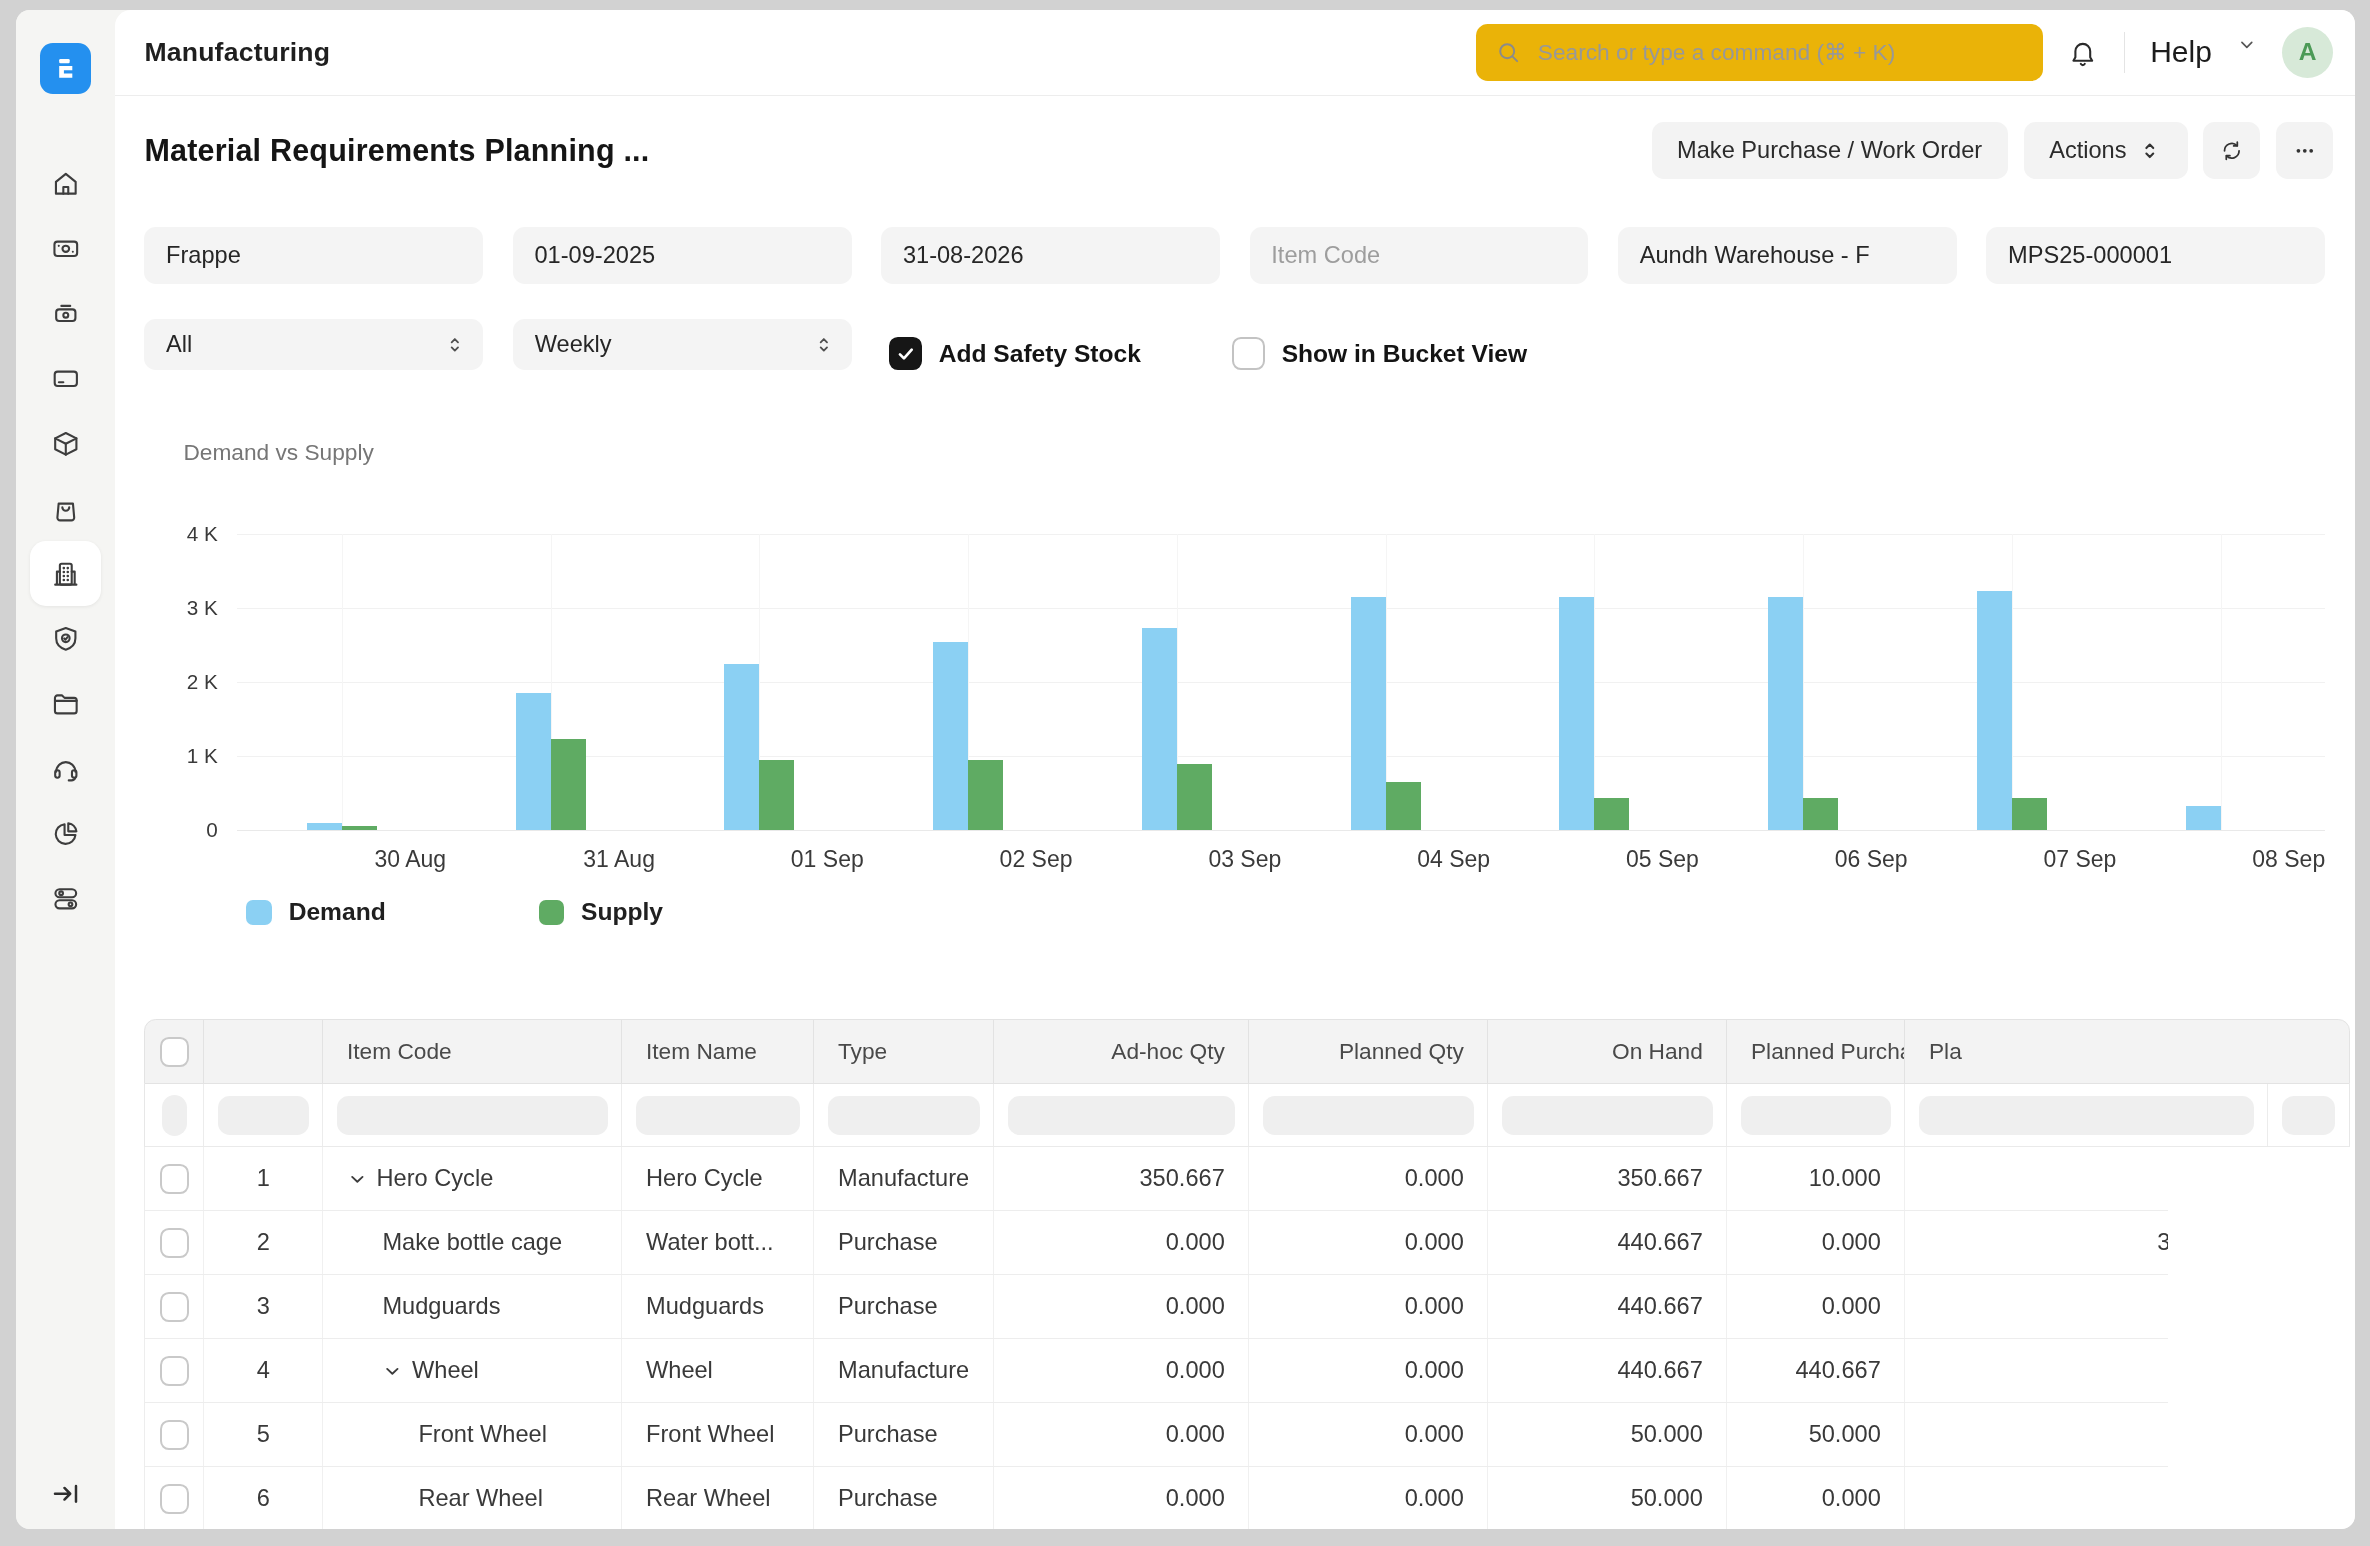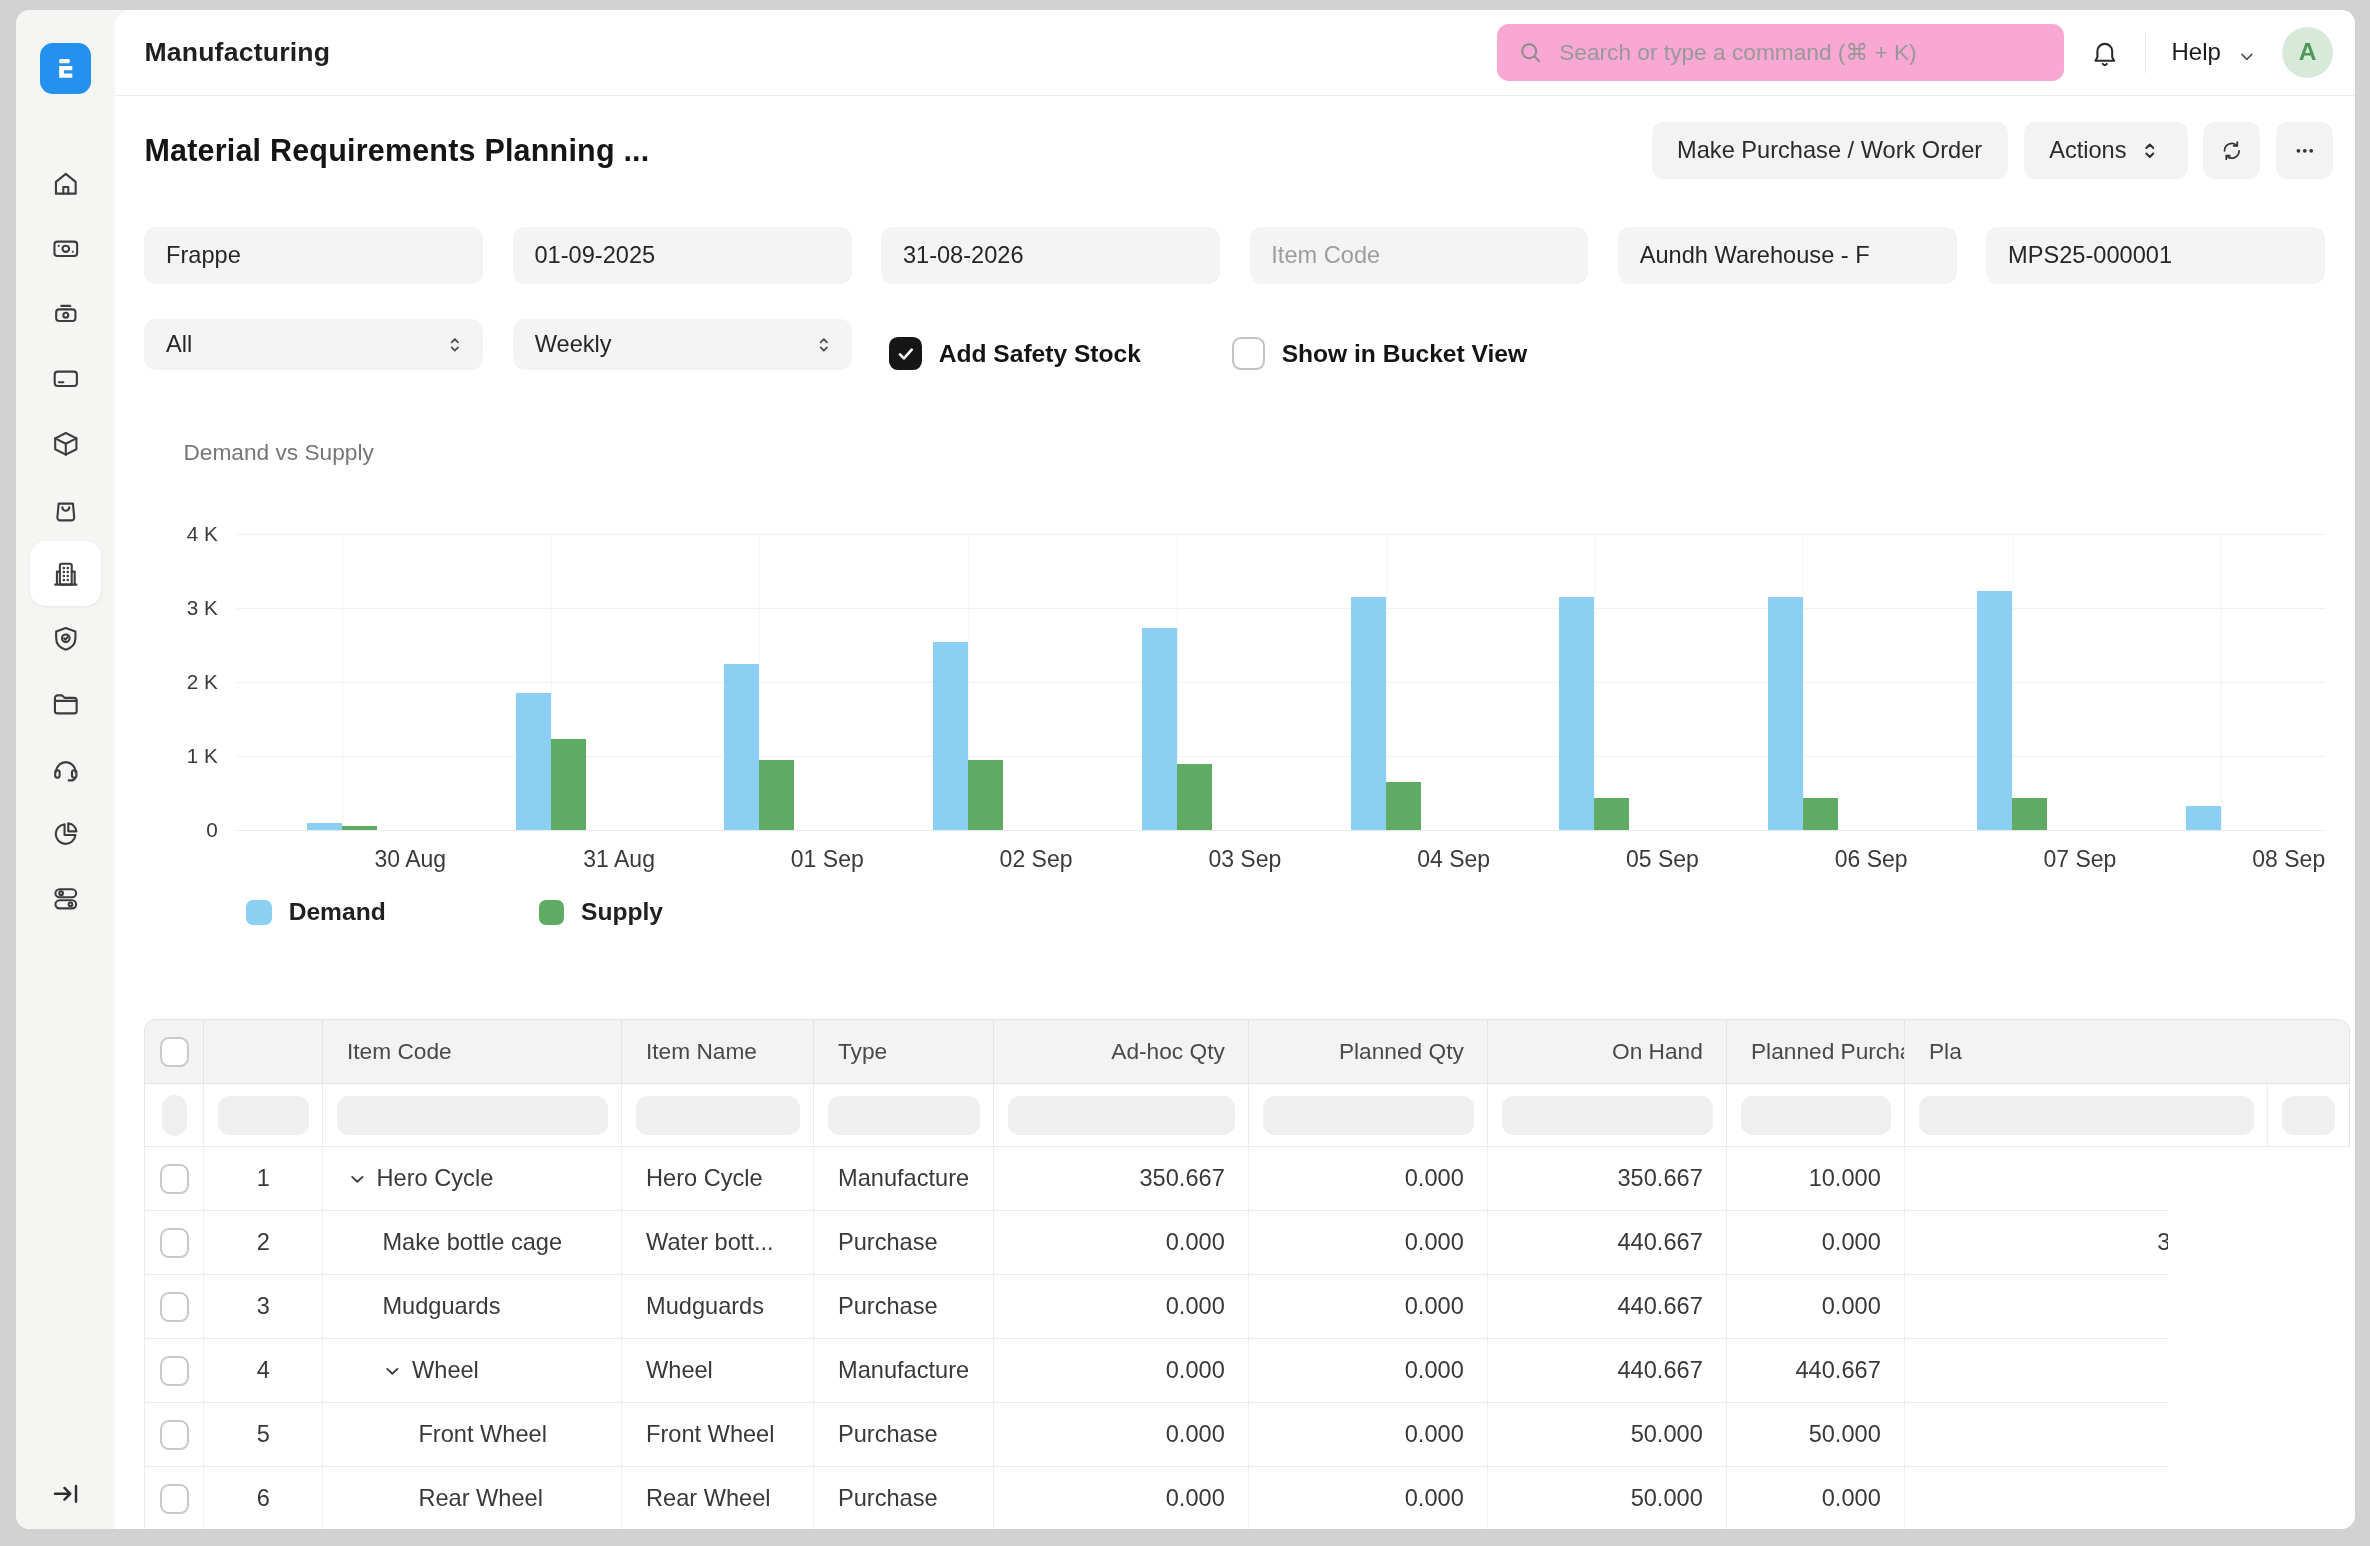--- a/index.html
+++ b/index.html
@@ -21,28 +21,28 @@
   .side-item svg{width:29.6px;height:29.6px;}
   .collapse-btn{position:absolute;bottom:19.7px;left:0;width:99px;display:flex;justify-content:center;color:#2f2f2f;cursor:pointer;}
   .collapse-btn svg{width:31.5px;height:31.5px;}
 
   
   .main{flex:1;background:#ffffff;border-top-left-radius:15.8px;display:flex;flex-direction:column;overflow:hidden;min-width:0;}
 
   .navbar{height:85px;flex-shrink:0;display:flex;align-items:center;padding:0 21.7px 0 29.6px;border-bottom:1px solid #ededed;}
   .app-title{font-size:26.6px;font-weight:700;color:#1f1f1f;letter-spacing:0.2px;}
   .nav-right{margin-left:auto;display:flex;align-items:center;gap:25.6px;}
-  .search-pill{width:567px;height:57px;border-radius:11.8px;background:#f9a8d4;display:flex;align-items:center;gap:13.8px;padding:0 19.7px;box-sizing:border-box;color:#8b8b8b;}
+  .search-pill{width:567px;height:57px;border-radius:11.8px;background:#eab308;display:flex;align-items:center;gap:13.8px;padding:0 19.7px;box-sizing:border-box;color:#8b8b8b;}
   .search-pill svg{width:26.6px;height:26.6px;flex-shrink:0;}
   .search-pill input{flex:1;border:none;outline:none;background:transparent;font-size:22.7px;color:#4c4c4c;font-family:inherit;}
   .search-pill input::placeholder{color:#989898;}
   .icon-plain{color:#2b2b2b;display:flex;cursor:pointer;}
   .icon-plain svg{width:29.6px;height:29.6px;}
   .vdivider{width:1px;height:41px;background:#e4e4e4;}
-  .help{display:flex;align-items:flex-end;gap:16px;font-size:24px;font-weight:500;color:#1c1c1c;cursor:pointer;}
+  .help{display:flex;align-items:flex-start;gap:25px;font-size:30px;font-weight:500;color:#1c1c1c;cursor:pointer;}
   .help svg{width:19.7px;height:19.7px;color:#555;}
   .avatar{width:51px;height:51px;border-radius:50%;background:#d7e9d8;color:#4c9a57;font-size:24.6px;font-weight:600;display:flex;align-items:center;justify-content:center;cursor:pointer;}
 
   .page-header{display:flex;align-items:center;height:63px;margin-top:23.6px;padding:0 21.7px 0 29.6px;flex-shrink:0;}
   .page-title{font-size:30.5px;font-weight:700;color:#151515;letter-spacing:0.2px;}
   .ph-buttons{margin-left:auto;display:flex;align-items:center;gap:15.8px;}
   .btn{height:57px;background:#f3f3f3;border-radius:11.8px;display:flex;align-items:center;gap:11.8px;padding:0 25.6px;font-size:23.6px;font-weight:500;color:#2b2b2b;cursor:pointer;box-sizing:border-box;}
   .btn svg{width:23.6px;height:23.6px;color:#333;}
   .btn.square{width:57px;padding:0;justify-content:center;}
 

